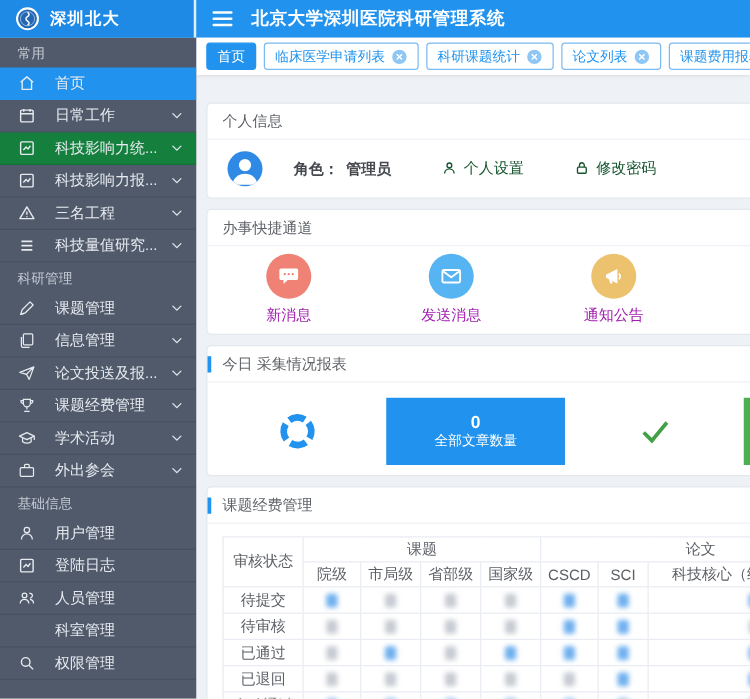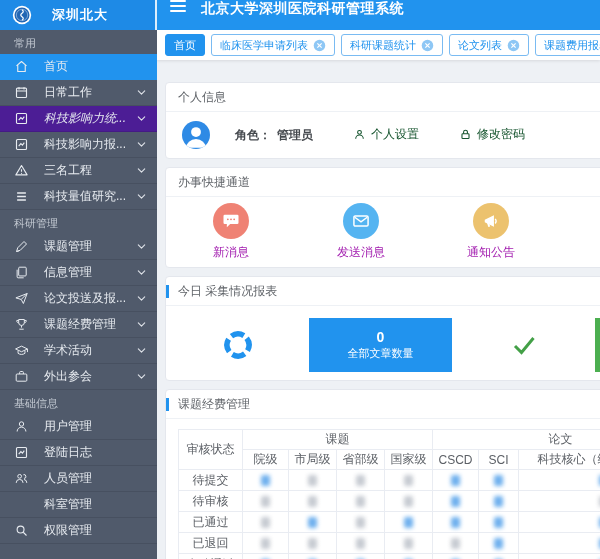--- a/index.html
+++ b/index.html
@@ -4,36 +4,36 @@
 <style>
   html,body{margin:0;padding:0;}
   body{
     width:600px;height:559px;overflow:hidden;position:relative;
     font-family:"Liberation Sans","DejaVu Sans",sans-serif;
     background:#eef1f5;font-size:12px;color:#5a5e66;
     -webkit-font-smoothing:antialiased;
   }
   
   .topbar{position:absolute;top:0;left:0;right:0;height:30px;background:#2193ee;display:flex;z-index:30;}
-  .brand{width:157px;flex:none;display:flex;align-items:center;gap:20px;padding-left:12px;box-sizing:border-box;
+  .brand{width:157px;flex:none;display:flex;align-items:center;gap:8px;padding-left:12px;box-sizing:border-box;
          background:#1e8ae6;border-right:2px solid rgba(255,255,255,.85);}
   .logo{width:20px;height:20px;display:flex;}
   .logo svg{width:20px;height:20px;}
   .brand-text{color:#fff;font-weight:bold;font-size:13px;letter-spacing:1px;}
-  .topbar-main{display:flex;align-items:flex-start;flex:1;}
+  .topbar-main{display:flex;align-items:center;flex:1;}
   .hamburger{margin-left:13px;width:16px;display:flex;flex-direction:column;gap:3px;cursor:pointer;}
   .hamburger i{display:block;height:2px;background:#fff;border-radius:1px;}
   .app-title{color:#fff;font-weight:bold;font-size:14px;margin-left:15px;letter-spacing:.5px;white-space:nowrap;}
   
   .sidebar{position:absolute;top:30px;left:0;width:157px;bottom:0;background:#505a6b;overflow:hidden;z-index:20;}
   .sb-header{padding:7px 14px 4px;color:#c3c9d2;font-size:11px;height:13px;line-height:13px;}
   .sb-item{height:26px;display:flex;align-items:center;padding:0 10px 0 14px;color:#e7ebf0;font-size:12px;
            border-bottom:1px solid rgba(0,0,0,.10);cursor:pointer;box-sizing:border-box;}
   .sb-item.active{background:#2193ee;border-bottom-color:transparent;}
-  .sb-item.dark{background:#4c1d95;font-style:italic;}
+  .sb-item.dark{background:#15803d;}
   .sb-icon{width:15px;height:15px;margin-right:15px;flex:none;display:flex;}
   .sb-icon svg{width:15px;height:15px;}
   .sb-label{flex:1;white-space:nowrap;overflow:hidden;}
   .sb-chevron{width:11px;height:11px;flex:none;opacity:.95;display:flex;}
   .sb-chevron svg{width:11px;height:11px;}
   
   .main{position:absolute;top:30px;left:157px;right:0;bottom:0;overflow:hidden;}
   .tabbar{height:30px;background:#fff;display:flex;align-items:center;gap:6px;padding-left:8px;
           white-space:nowrap;overflow:hidden;box-shadow:0 1px 3px rgba(0,0,0,.10);position:relative;z-index:5;}
   .tab{height:20px;flex:none;display:inline-flex;align-items:center;gap:5px;padding:0 8px;font-size:11px;

